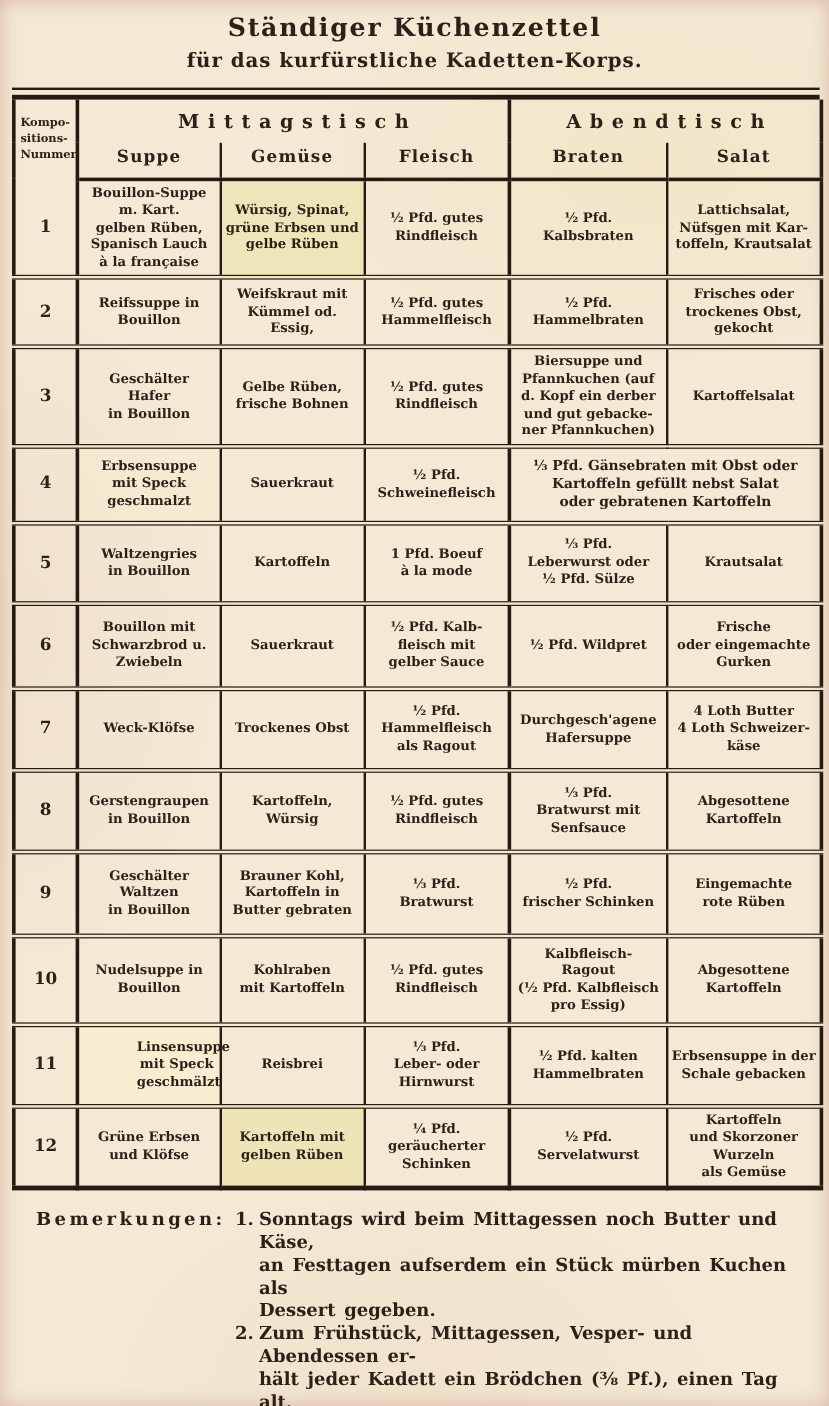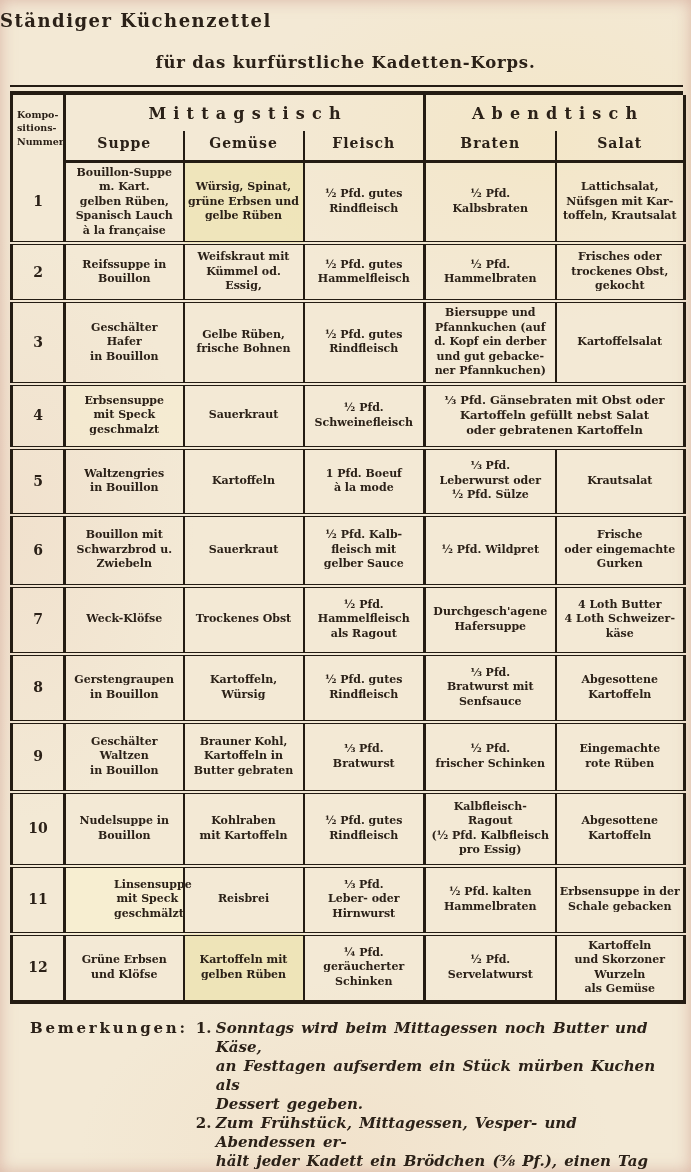--- a/index.html
+++ b/index.html
@@ -13,22 +13,22 @@
       radial-gradient(ellipse 420px 260px at 78% 12%, rgba(243,224,170,0.30), transparent 70%),
       radial-gradient(ellipse 260px 420px at 2% 45%, rgba(232,196,178,0.22), transparent 70%),
       radial-gradient(ellipse 380px 240px at 50% 98%, rgba(236,206,176,0.25), transparent 70%),
       linear-gradient(#f3e9d5,#f3e9d5);
     box-shadow: inset 0 0 16px rgba(199,141,128,0.55);
     overflow:hidden;
     font-family:"DejaVu Serif", serif;
     font-weight:700;
     color:#2b2118;
   }
-  .title{margin:10px 0 0; text-align:left; font-size:18px; letter-spacing:1.5px;}
-  .subtitle{margin:22px 0 0; text-align:center; font-size:16.5px; letter-spacing:0.8px;}
+  .title{margin:10px 0 0; text-align:center; font-size:21px; letter-spacing:1.5px;}
+  .subtitle{margin:6px 0 0; text-align:center; font-size:16.5px; letter-spacing:0.8px;}
   .toprule{margin:13px 8px 0 10px; height:4px; border-top:2px solid #241c13; border-bottom:4px solid #241c13;}
 
   table.menu{
     margin:0 8px 0 10px; width:673px;
     border-collapse:collapse; table-layout:fixed;
     border-left:3px solid #241c13; border-right:3px solid #241c13;
     border-bottom:4px solid #241c13;
     color:#2b2118;
   }
   th,td{box-sizing:border-box;}
@@ -71,21 +71,21 @@
   tbody tr:nth-child(1) td.c3{background:rgba(234,224,156,0.45);}
   tbody tr:nth-child(11) td.c2{background:rgba(250,242,206,0.55);padding-left:48px;}
   tbody tr:nth-child(12) td.c3{background:rgba(234,224,156,0.5);margin-left:36px;}
   tbody tr:nth-child(4) td.c2{background:rgba(250,242,206,0.35);}
 
   .remarks{display:flex; margin:15px 14px 0 30px; font-size:15px; line-height:1.27;}
   .remarks-label{letter-spacing:2.8px; white-space:nowrap; margin-right:8px;}
   .remarks ol{margin:0; padding:0; list-style:none;}
   .remarks li{display:flex; word-spacing:2px;}
   .remarks .num{min-width:16px; margin-right:4px;}
-  .remarks .text{white-space:pre-line;font-style:italic;}
+  .remarks .text{white-space:pre-line;}
 </style>
 </head>
 <body>
 
 <div class="page">
 
   <h1 class="title">Ständiger Küchenzettel</h1>
   <h2 class="subtitle">für das kurfürstliche Kadetten-Korps.</h2>
 
   <div class="toprule"></div>

